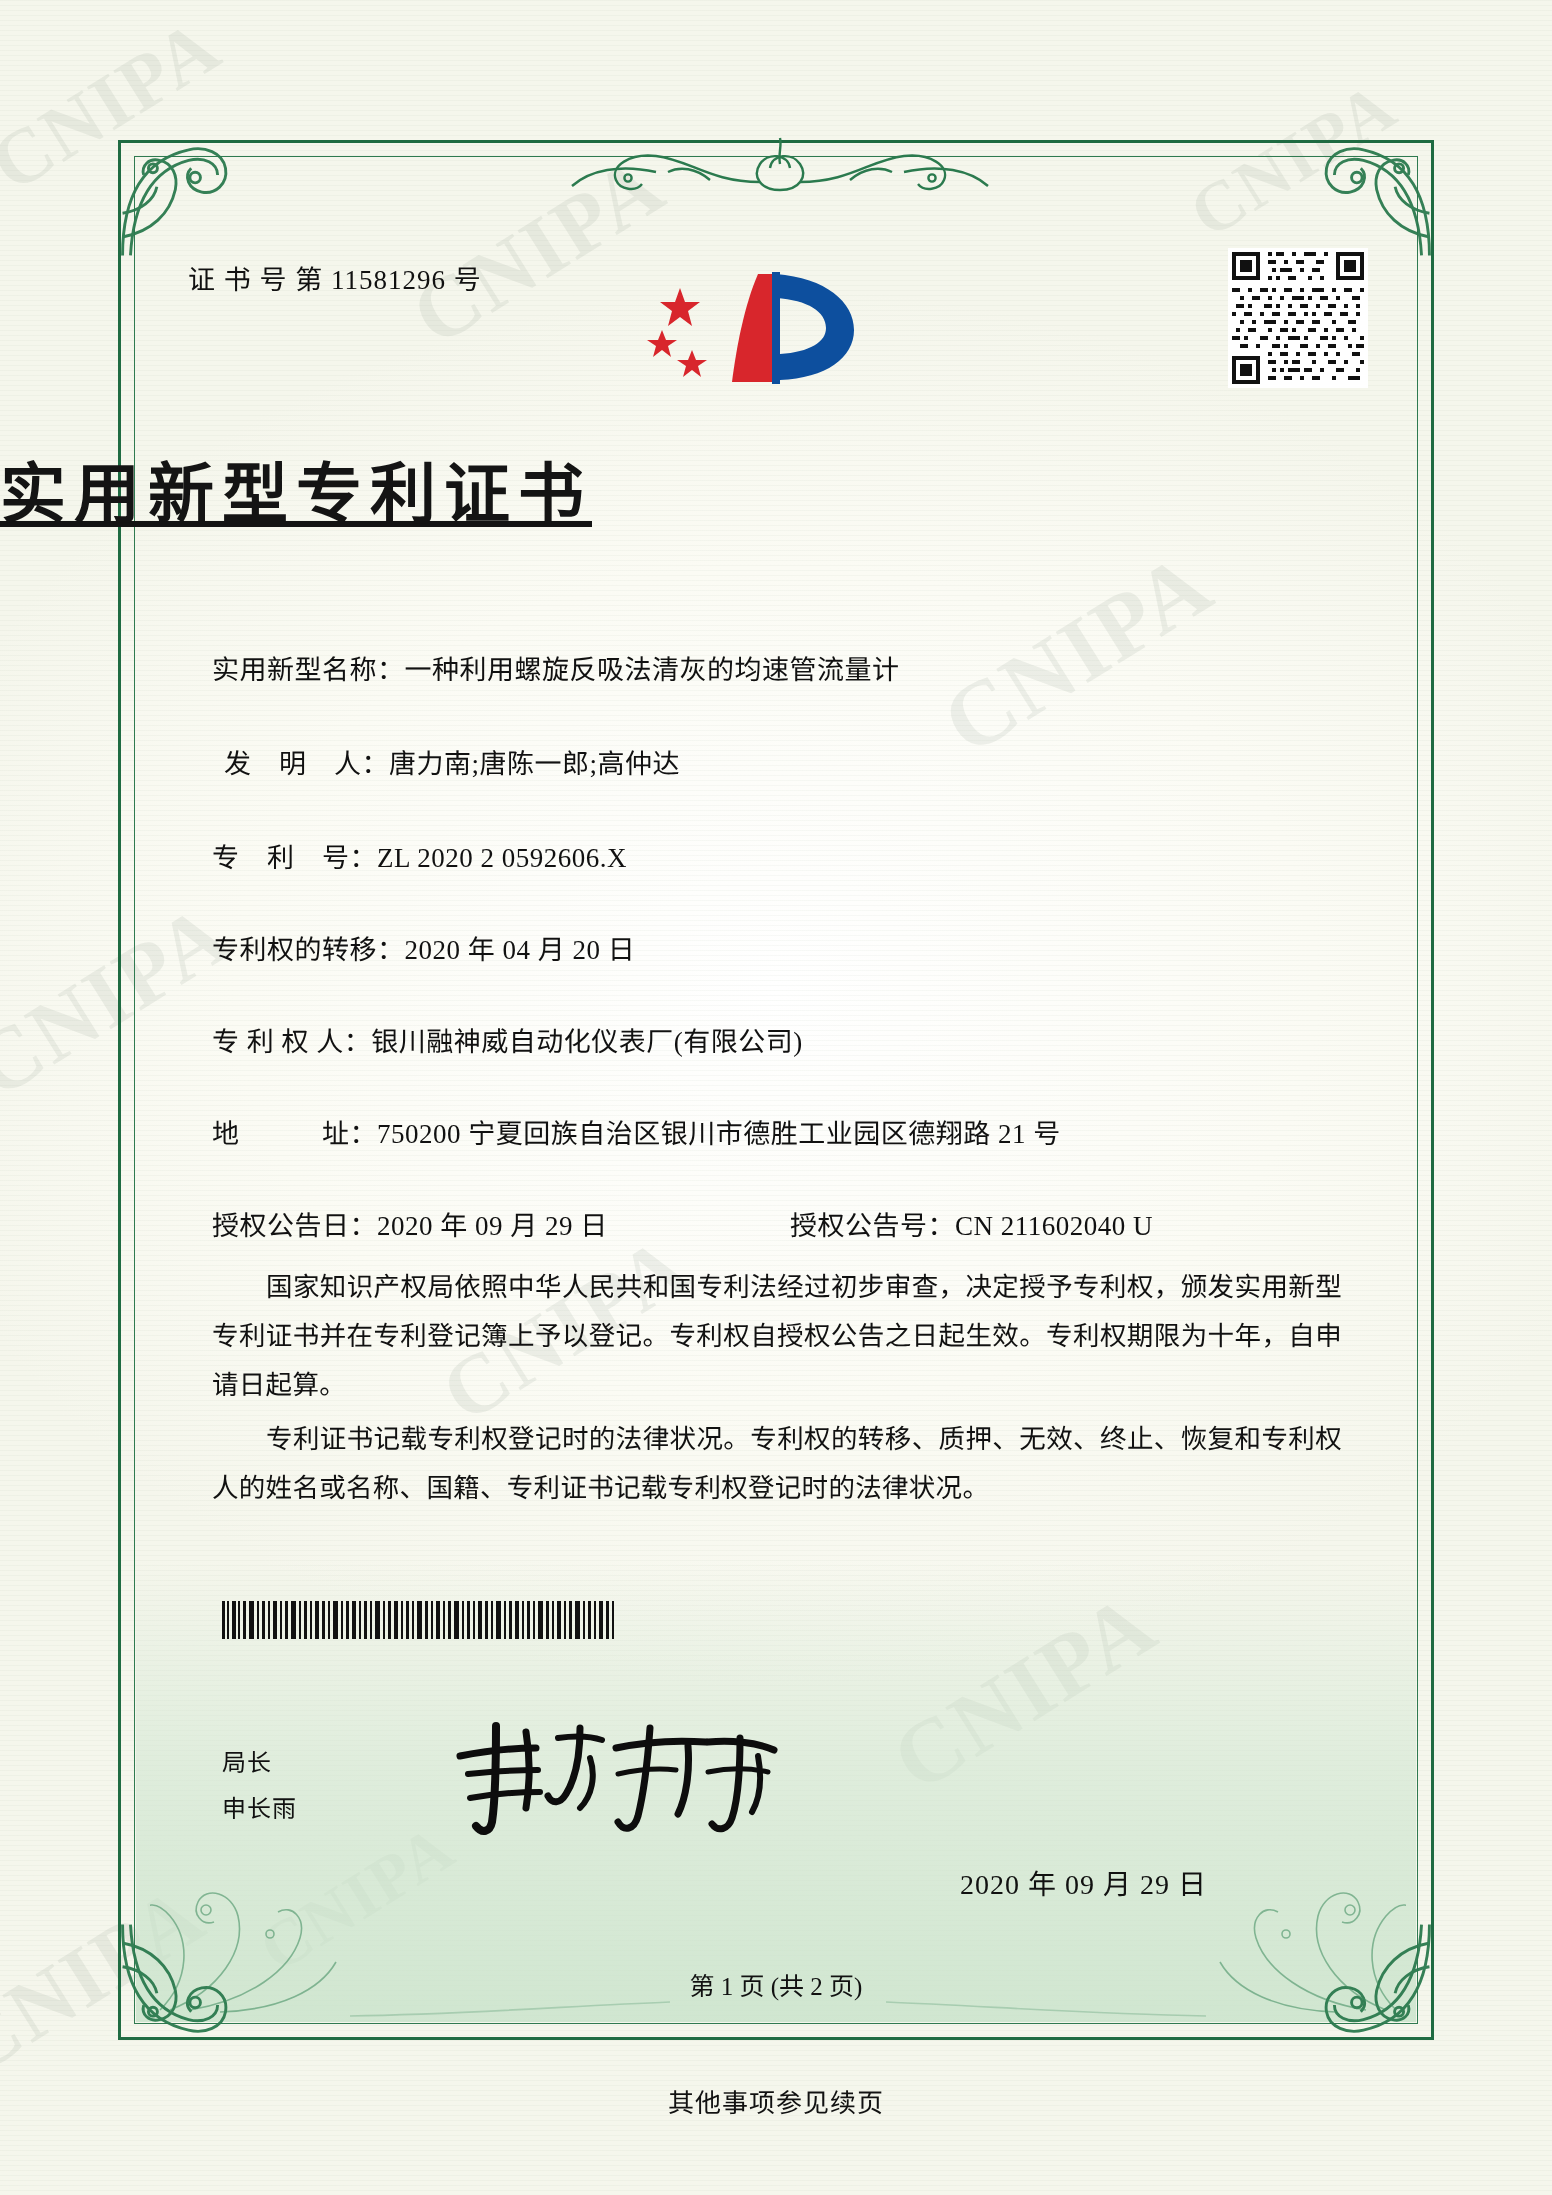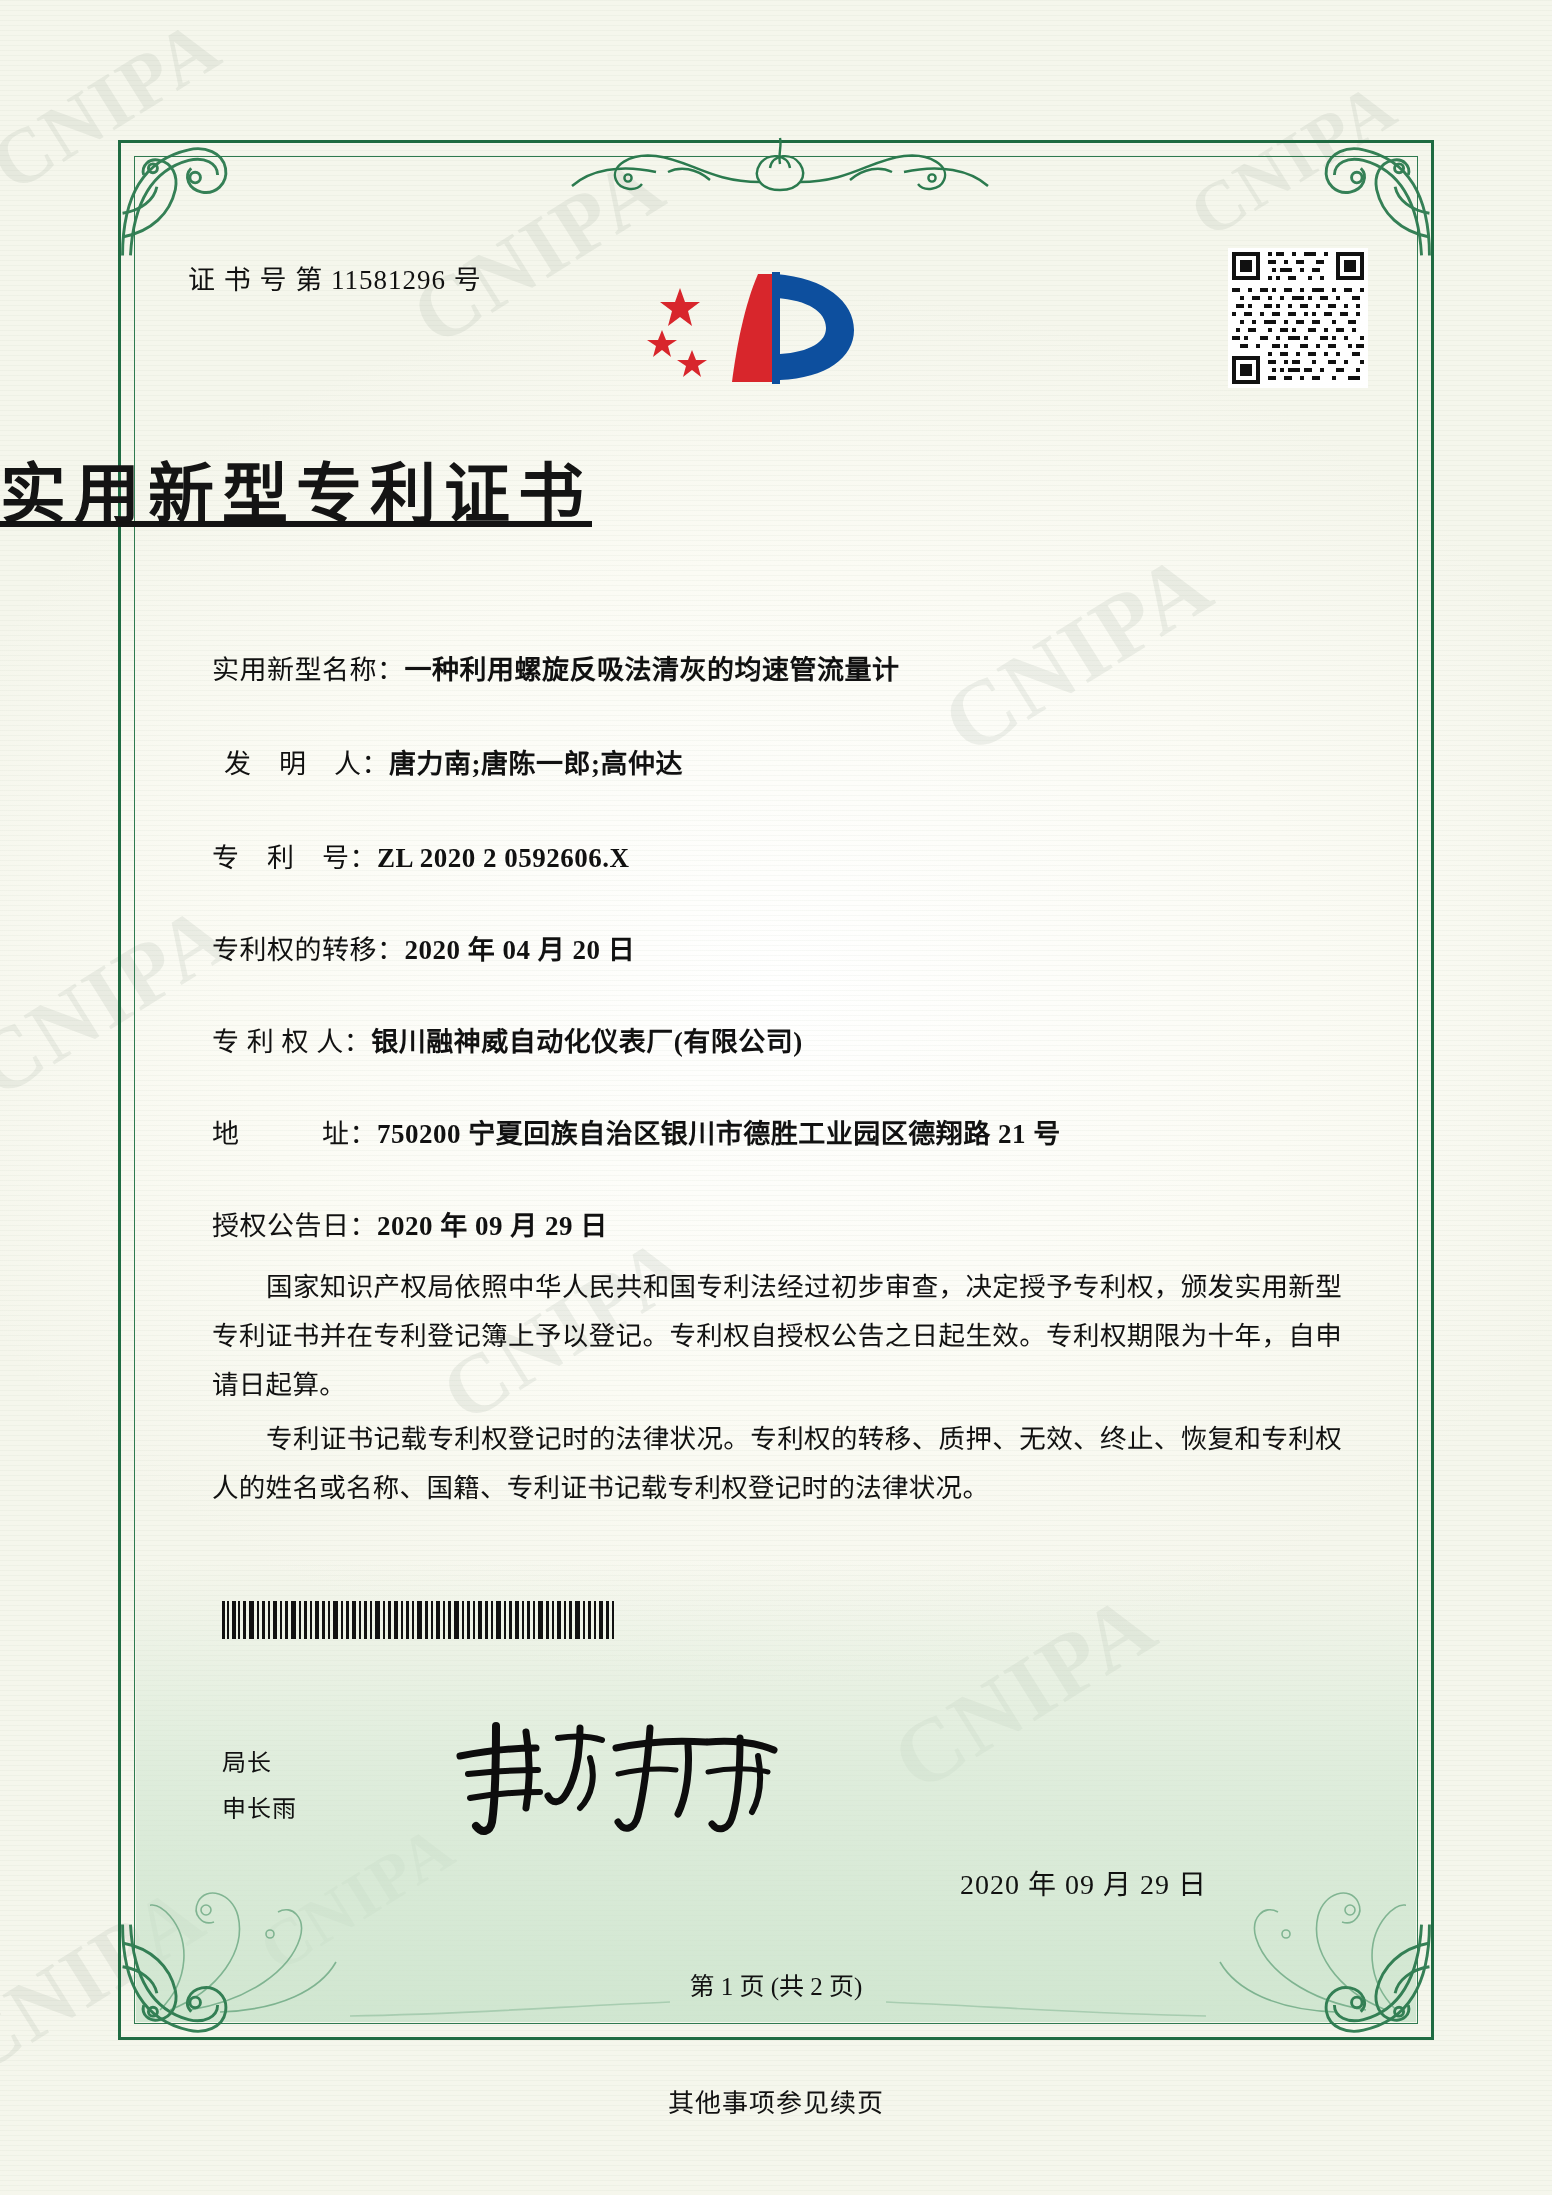--- a/index.html
+++ b/index.html
@@ -187,21 +187,21 @@
 
   .field {
     position: absolute;
     left: 212px;
     font-size: 27px;
     color: #111;
     white-space: nowrap;
     letter-spacing: .5px;
   }
   .field .lbl { display: inline-block; }
-  .field .val { display: inline-block; font-weight: bold; }
+  .field .val { display: inline-block; }
 
   .f1 { top: 648px; }
   .f2 { top: 742px; margin-left: 12px; }
   .f3 { top: 836px; }
   .f4 { top: 928px; }
   .f5 { top: 1020px; }
   .f6 { top: 1112px; }
   .f7 { top: 1204px; }
   .f7b { left: 790px; top: 1204px; }
 
@@ -552,20 +552,23 @@
     </div>
     <div class="field f5">
       <span class="lbl">专 利 权 人：</span><span class="val">银川融神威自动化仪表厂(有限公司)</span>
     </div>
     <div class="field f6">
       <span class="lbl">地　　　址：</span><span class="val">750200 宁夏回族自治区银川市德胜工业园区德翔路 21 号</span>
     </div>
     <div class="field f7">
       <span class="lbl">授权公告日：</span><span class="val">2020 年 09 月 29 日</span>
     </div>
+    <div class="field f7b">
+      <span class="lbl">授权公告号：</span><span class="val">CN 211602040 U</span>
+    </div>
 
     <div class="para p1">国家知识产权局依照中华人民共和国专利法经过初步审查，决定授予专利权，颁发实用新型专利证书并在专利登记簿上予以登记。专利权自授权公告之日起生效。专利权期限为十年，自申请日起算。</div>
     <div class="para p2">专利证书记载专利权登记时的法律状况。专利权的转移、质押、无效、终止、恢复和专利权人的姓名或名称、国籍、专利证书记载专利权登记时的法律状况。</div>
 
     <div class="barcode">
       <svg viewBox="0 0 396 38" shape-rendering="crispEdges">
         <g fill="#111">
           <rect x="0" y="0" width="3" height="38"></rect>
             <rect x="5" y="0" width="2" height="38"></rect>
           <rect x="10" y="0" width="4" height="38"></rect>

